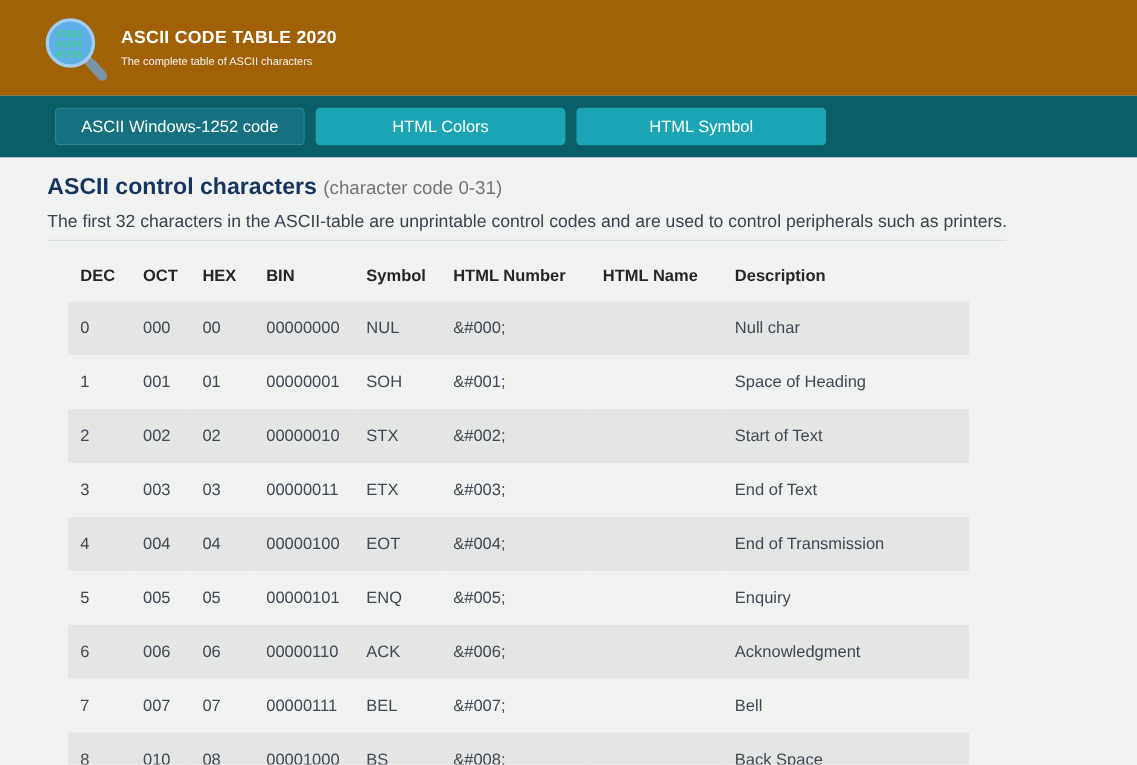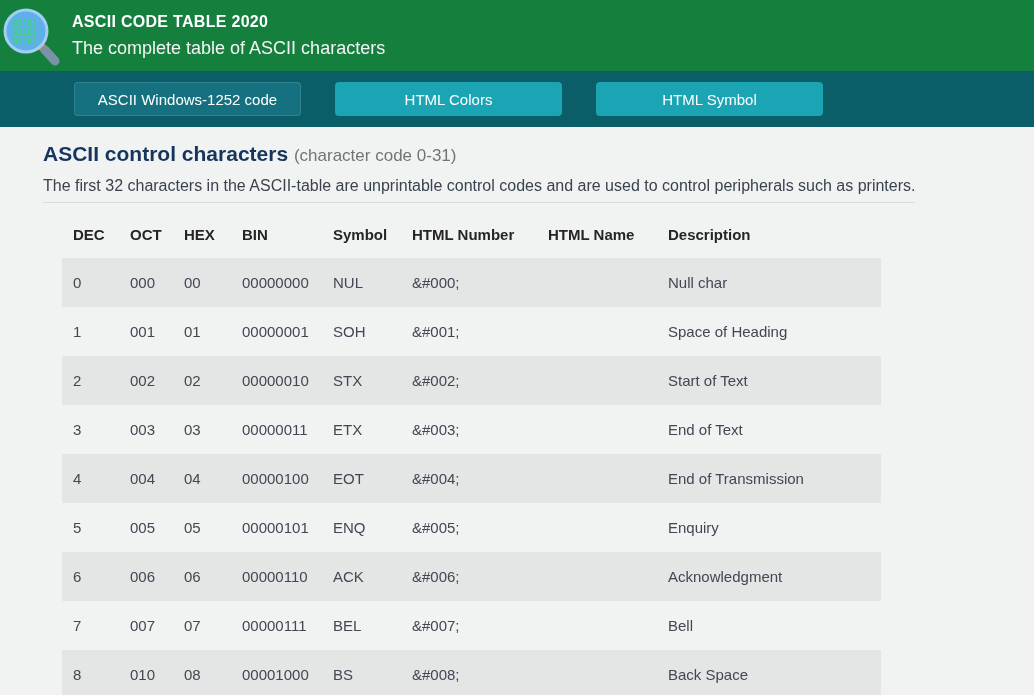--- a/index.html
+++ b/index.html
@@ -3,38 +3,38 @@
 <meta charset="utf-8">
 <style>
   * { margin: 0; padding: 0; box-sizing: border-box; }
   html, body {
     width: 1034px; height: 695px; overflow: hidden;
     font-family: "Liberation Sans", "DejaVu Sans", sans-serif;
     background: #f1f3f2;
   }
   
   .header {
-    height: 71px; background: #15803d;
-    display: flex; align-items: center; 
+    height: 87px; background: #a16207;
+    display: flex; align-items: center; padding-left: 38px;
   }
   .logo-wrap { width: 62px; height: 62px; flex: 0 0 auto; }
   .header-text { margin-left: 10px; }
   .site-title { color: #ffffff; font-size: 16px; font-weight: bold; letter-spacing: 0.3px; }
-  .site-subtitle { color: #f4f4f4; font-size: 18px; margin-top: 7px; }
+  .site-subtitle { color: #f4f4f4; font-size: 10px; margin-top: 7px; }
   
   .nav {
     height: 56px; background: #0b5d68;
     display: flex; align-items: center; padding-left: 50px;
   }
   .nav-btn {
     width: 227px; height: 34px; margin-right: 10px;
     border: none; border-radius: 4px;
     background: #1ba4b4; color: #ffffff;
     font-family: inherit; font-size: 15px; cursor: pointer;
-    display: flex; align-items: center; justify-content: center; margin-left: 24px;
+    display: flex; align-items: center; justify-content: center;
   }
   .nav-btn.active {
     background: #15717f;
     box-shadow: inset 0 0 0 1px #2e8492;
   }
   
   .content { padding: 15px 0 0 43px; }
   .page-heading { color: #16355e; font-size: 21px; font-weight: bold; }
   .page-heading .suffix { font-size: 17px; font-weight: normal; color: #737373; }
   .intro {

